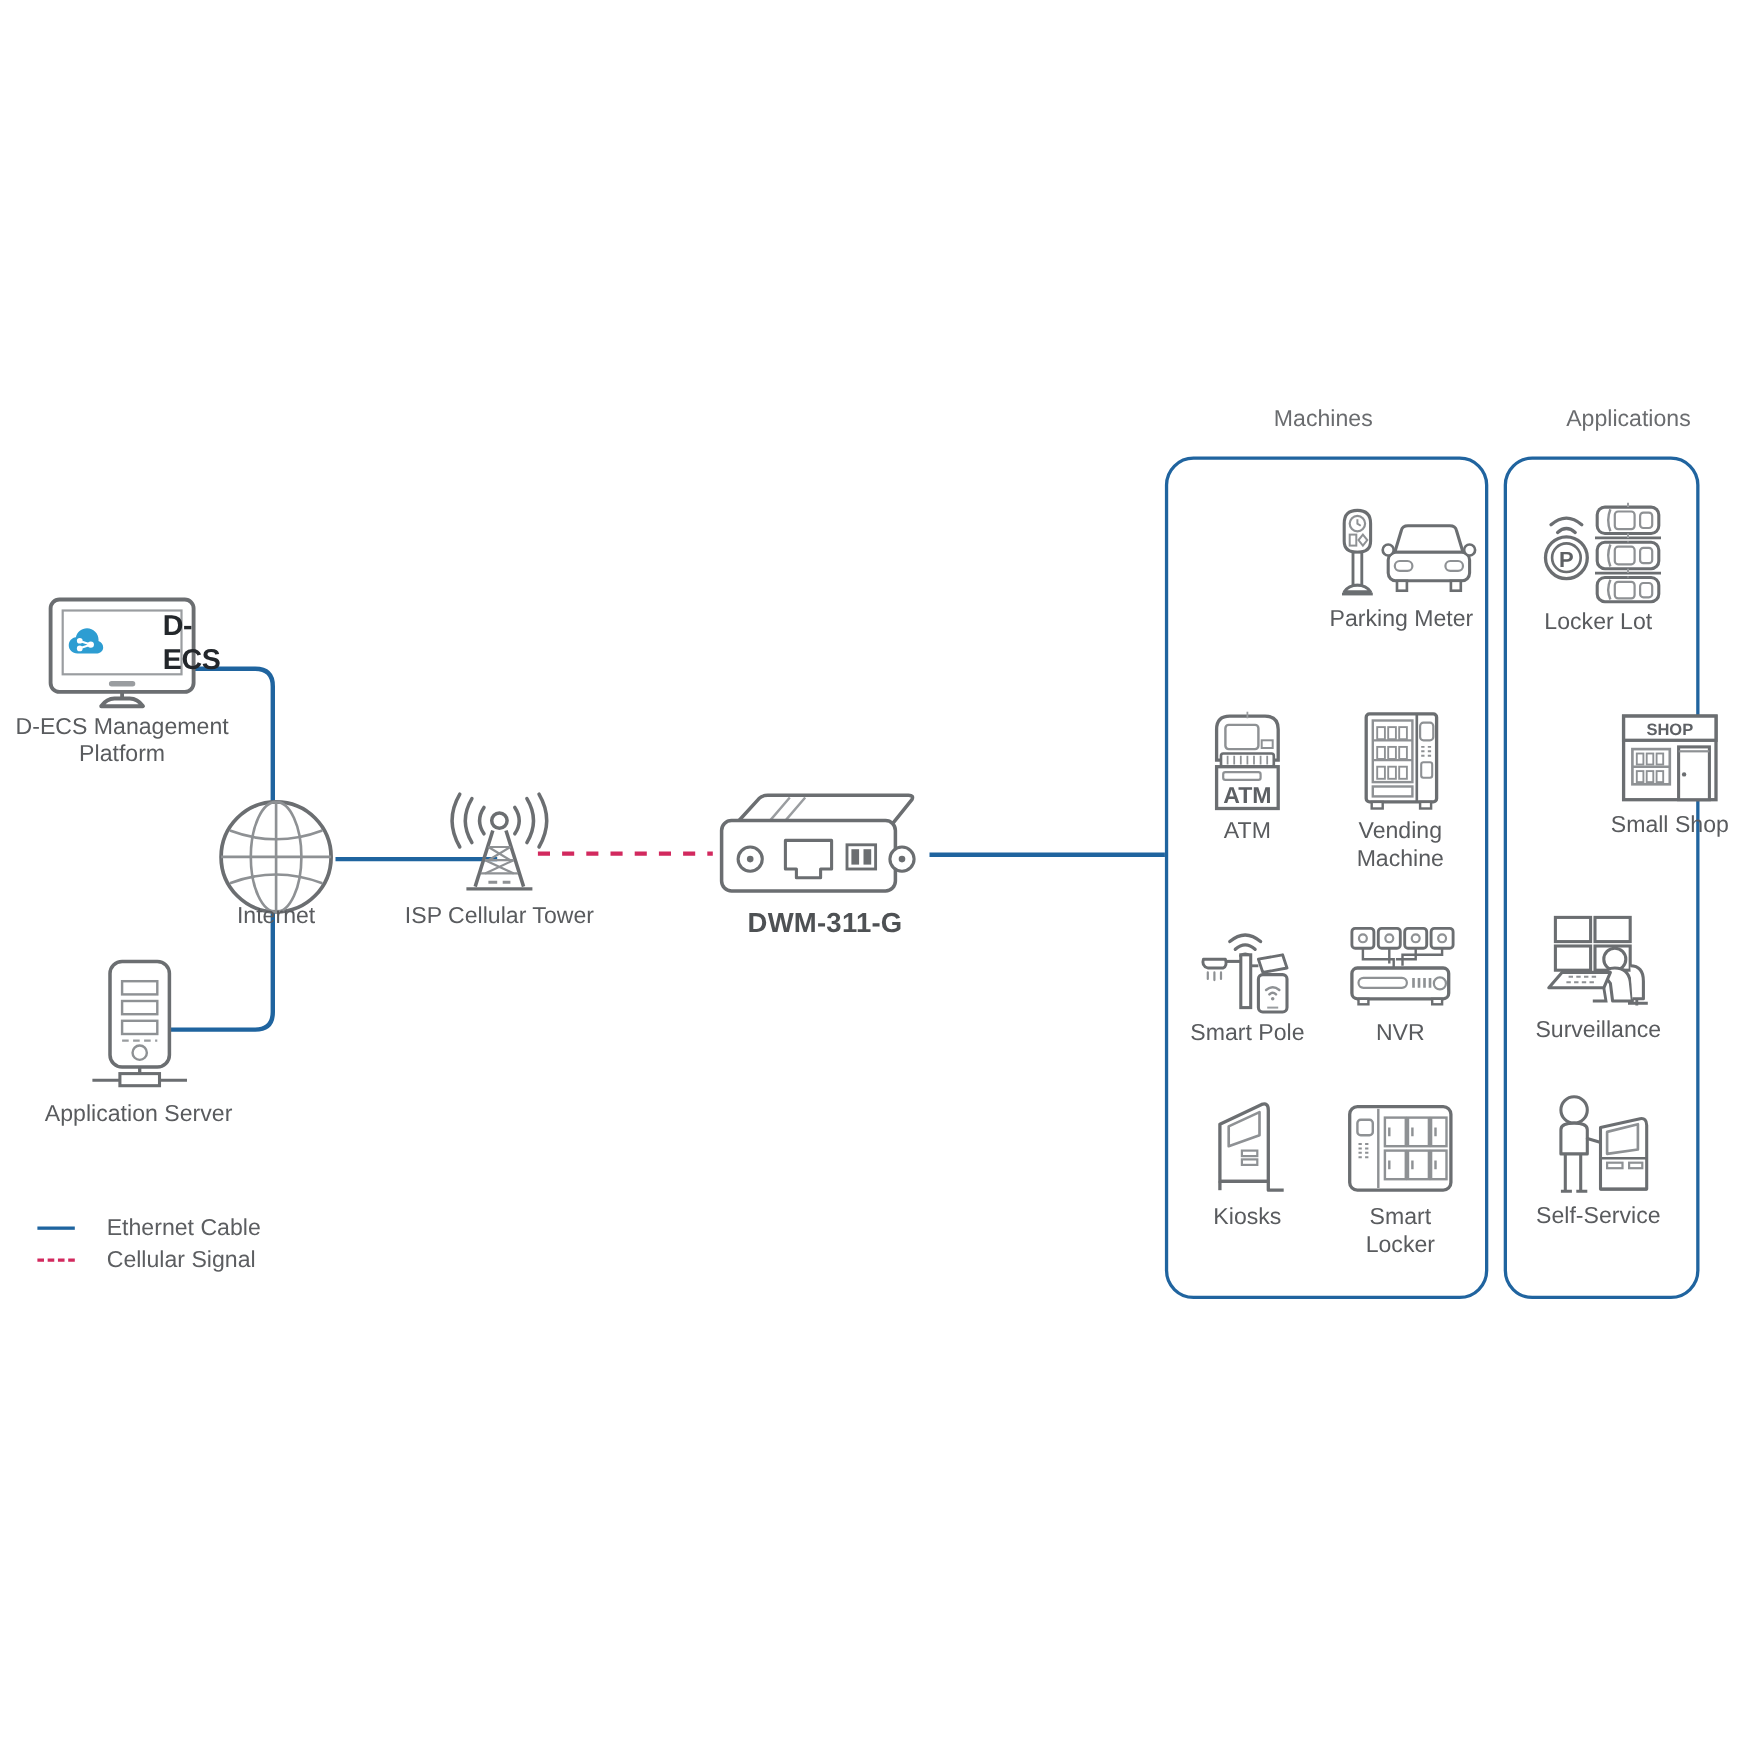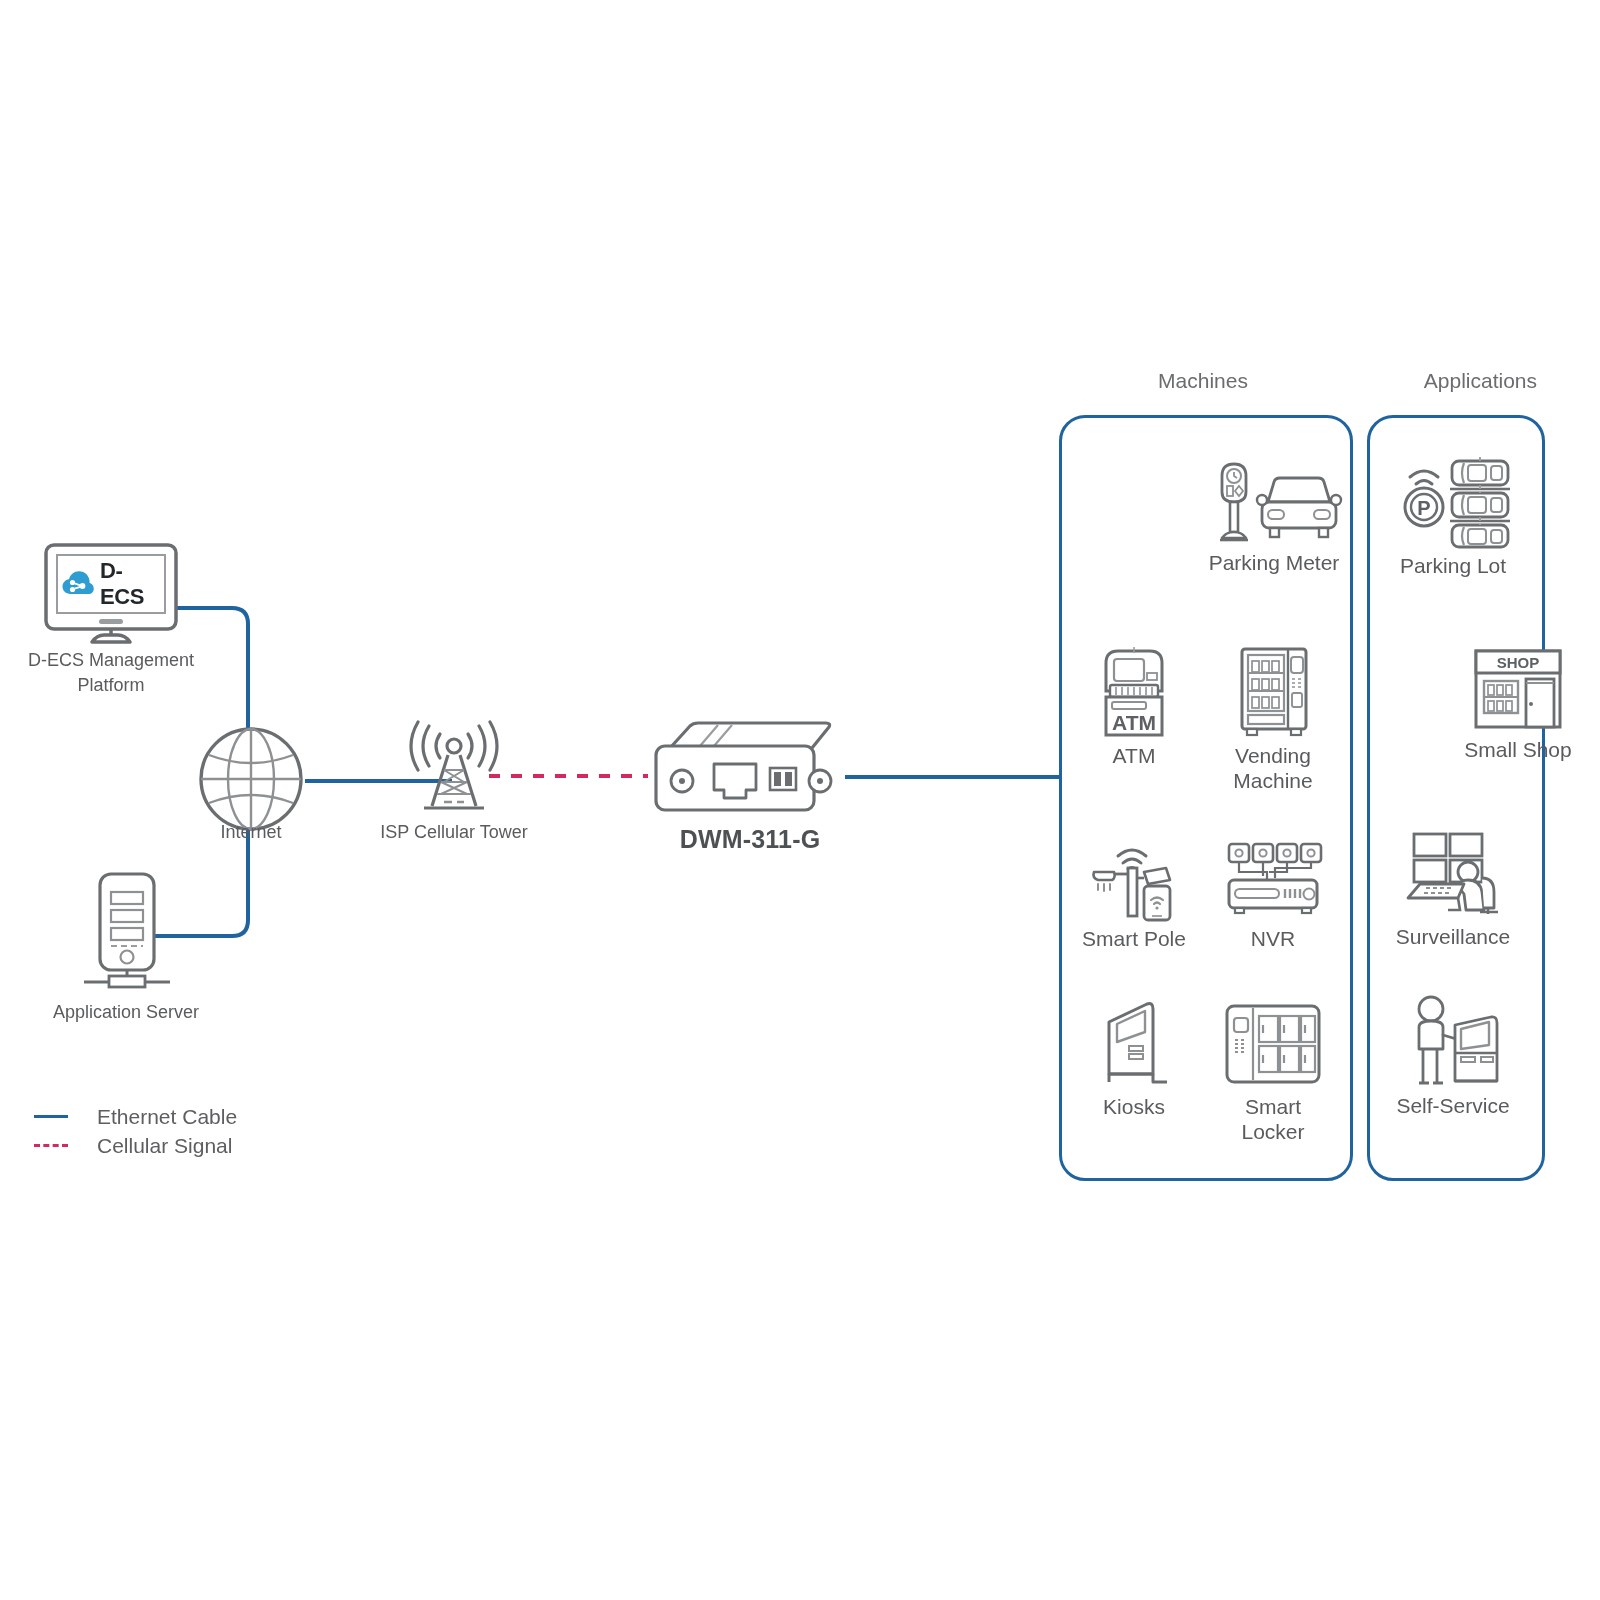--- a/index.html
+++ b/index.html
@@ -2,21 +2,21 @@
 <html><head>
 <meta charset="utf-8">
 <style>
   html,body{margin:0;padding:0;background:#ffffff;}
   body{width:1600px;height:1600px;position:relative;overflow:hidden;
        font-family:"Liberation Sans","DejaVu Sans",sans-serif;}
 
   .stage{position:absolute;left:0;top:0;width:1600px;height:1600px;}
 
   
-  .lbl{position:absolute;color:#595b5e;font-size:18px;line-height:25px;
+  .lbl{position:absolute;color:#595b5e;font-size:21px;line-height:25px;
        text-align:center;font-weight:400;}
   .panel-title{position:absolute;color:#6a6c6f;font-size:21px;text-align:center;font-weight:400;}
   .dev-title{position:absolute;color:#4e5154;font-size:25px;font-weight:700;text-align:center;letter-spacing:.2px;}
 
   
   .panel{position:absolute;border:3px solid #20649f;border-radius:26px;background:#fff;}
 
   
   .legend{position:absolute;left:34px;top:1102px;}
   .legend-row{display:flex;align-items:center;height:29px;gap:20px;}
@@ -62,21 +62,21 @@
     </svg>
 
     <div style="position:absolute;left:18px;top:22px;width:100px;height:38px;display:flex;align-items:center;gap:6px;">
       <svg width="32" height="28" viewBox="0 0 32 28">
         <path d="M8.5 24 C3.8 24 .5 20.8 .5 16.6 C.5 12.8 3.3 9.7 7 9.3 C8.1 4.6 12.2 1.2 17.1 1.2 C22.9 1.2 27.6 5.9 27.6 11.7 C27.6 12.1 27.6 12.4 27.5 12.8 C30.1 13.6 31.8 16 31.8 18.7 C31.8 21.6 29.5 24 26.5 24 Z" fill="#2d9dd2"></path>
         <circle cx="10.5" cy="12.5" r="2.6" fill="#fff"></circle>
         <circle cx="10.5" cy="19.5" r="2.6" fill="#fff"></circle>
         <circle cx="20.5" cy="16" r="2.9" fill="#fff"></circle>
         <path d="M12.6 13.4 L18.2 15.3 M12.6 18.6 L18.2 16.8" stroke="#fff" stroke-width="1.9"></path>
       </svg>
-      <span style="font-size:22px;font-weight:700;color:#23272b;letter-spacing:-.4px;">D-ECS</span>
+      <span style="font-size:26px;font-weight:700;color:#23272b;letter-spacing:-.4px;margin-left:48px;">D-ECS</span>
     </div>
   </div>
   <div class="lbl" style="left:0px;top:648px;width:222px;">
     <span>D-ECS Management</span><br>
     <span>Platform</span>
   </div>
 
   <div style="position:absolute;left:198px;top:726px;">
     <svg width="106" height="106" viewBox="0 0 106 106">
       <circle cx="53" cy="53" r="50" fill="#fff" stroke="#6b6e71" stroke-width="3.4"></circle>
@@ -323,21 +323,21 @@
       <path d="M72 40 Q68 50 72 60" fill="none" stroke="#8e9194" stroke-width="2.2"></path>
       <rect x="76" y="42" width="18" height="16" rx="3" fill="#fff" stroke="#8e9194" stroke-width="2"></rect>
       <rect x="99" y="43" width="11" height="14" rx="3" fill="#fff" stroke="#8e9194" stroke-width="2"></rect>
       <path d="M58 66 H118" stroke="#6b6e71" stroke-width="2.4"></path>
       <rect x="60" y="70" width="56" height="22" rx="7" fill="#fff" stroke="#6b6e71" stroke-width="2.8"></rect>
       <path d="M72 72 Q68 81 72 90" fill="none" stroke="#8e9194" stroke-width="2.2"></path>
       <rect x="76" y="74" width="18" height="15" rx="3" fill="#fff" stroke="#8e9194" stroke-width="2"></rect>
       <rect x="99" y="75" width="11" height="13" rx="3" fill="#fff" stroke="#8e9194" stroke-width="2"></rect>
       <path d="M88 2 V6 M88 30 V38 M88 62 V70" stroke="#9a9da0" stroke-width="1.8" stroke-dasharray="4 3"></path>
     </svg>
-    <span class="cap">Parking Lot</span>
+    <span class="cap">Locker Lot</span>
   </div>
 
   <div class="cell" style="left:1442px;top:645px;width:152px;">
     <svg class="ico" width="96" height="86" viewBox="0 0 96 86">
       <rect x="6" y="6" width="84" height="76" fill="#fff" stroke="#6b6e71" stroke-width="3"></rect>
       <rect x="6" y="6" width="84" height="22" fill="#fff" stroke="#6b6e71" stroke-width="3"></rect>
       <text x="48" y="23" text-anchor="middle" font-family="Liberation Sans, sans-serif" font-size="15" font-weight="700" fill="#5d6064">SHOP</text>
 
       <rect x="14" y="36" width="34" height="32" fill="#fff" stroke="#8e9194" stroke-width="2.4"></rect>
       <path d="M14 52 H48" stroke="#8e9194" stroke-width="2.2"></path>

